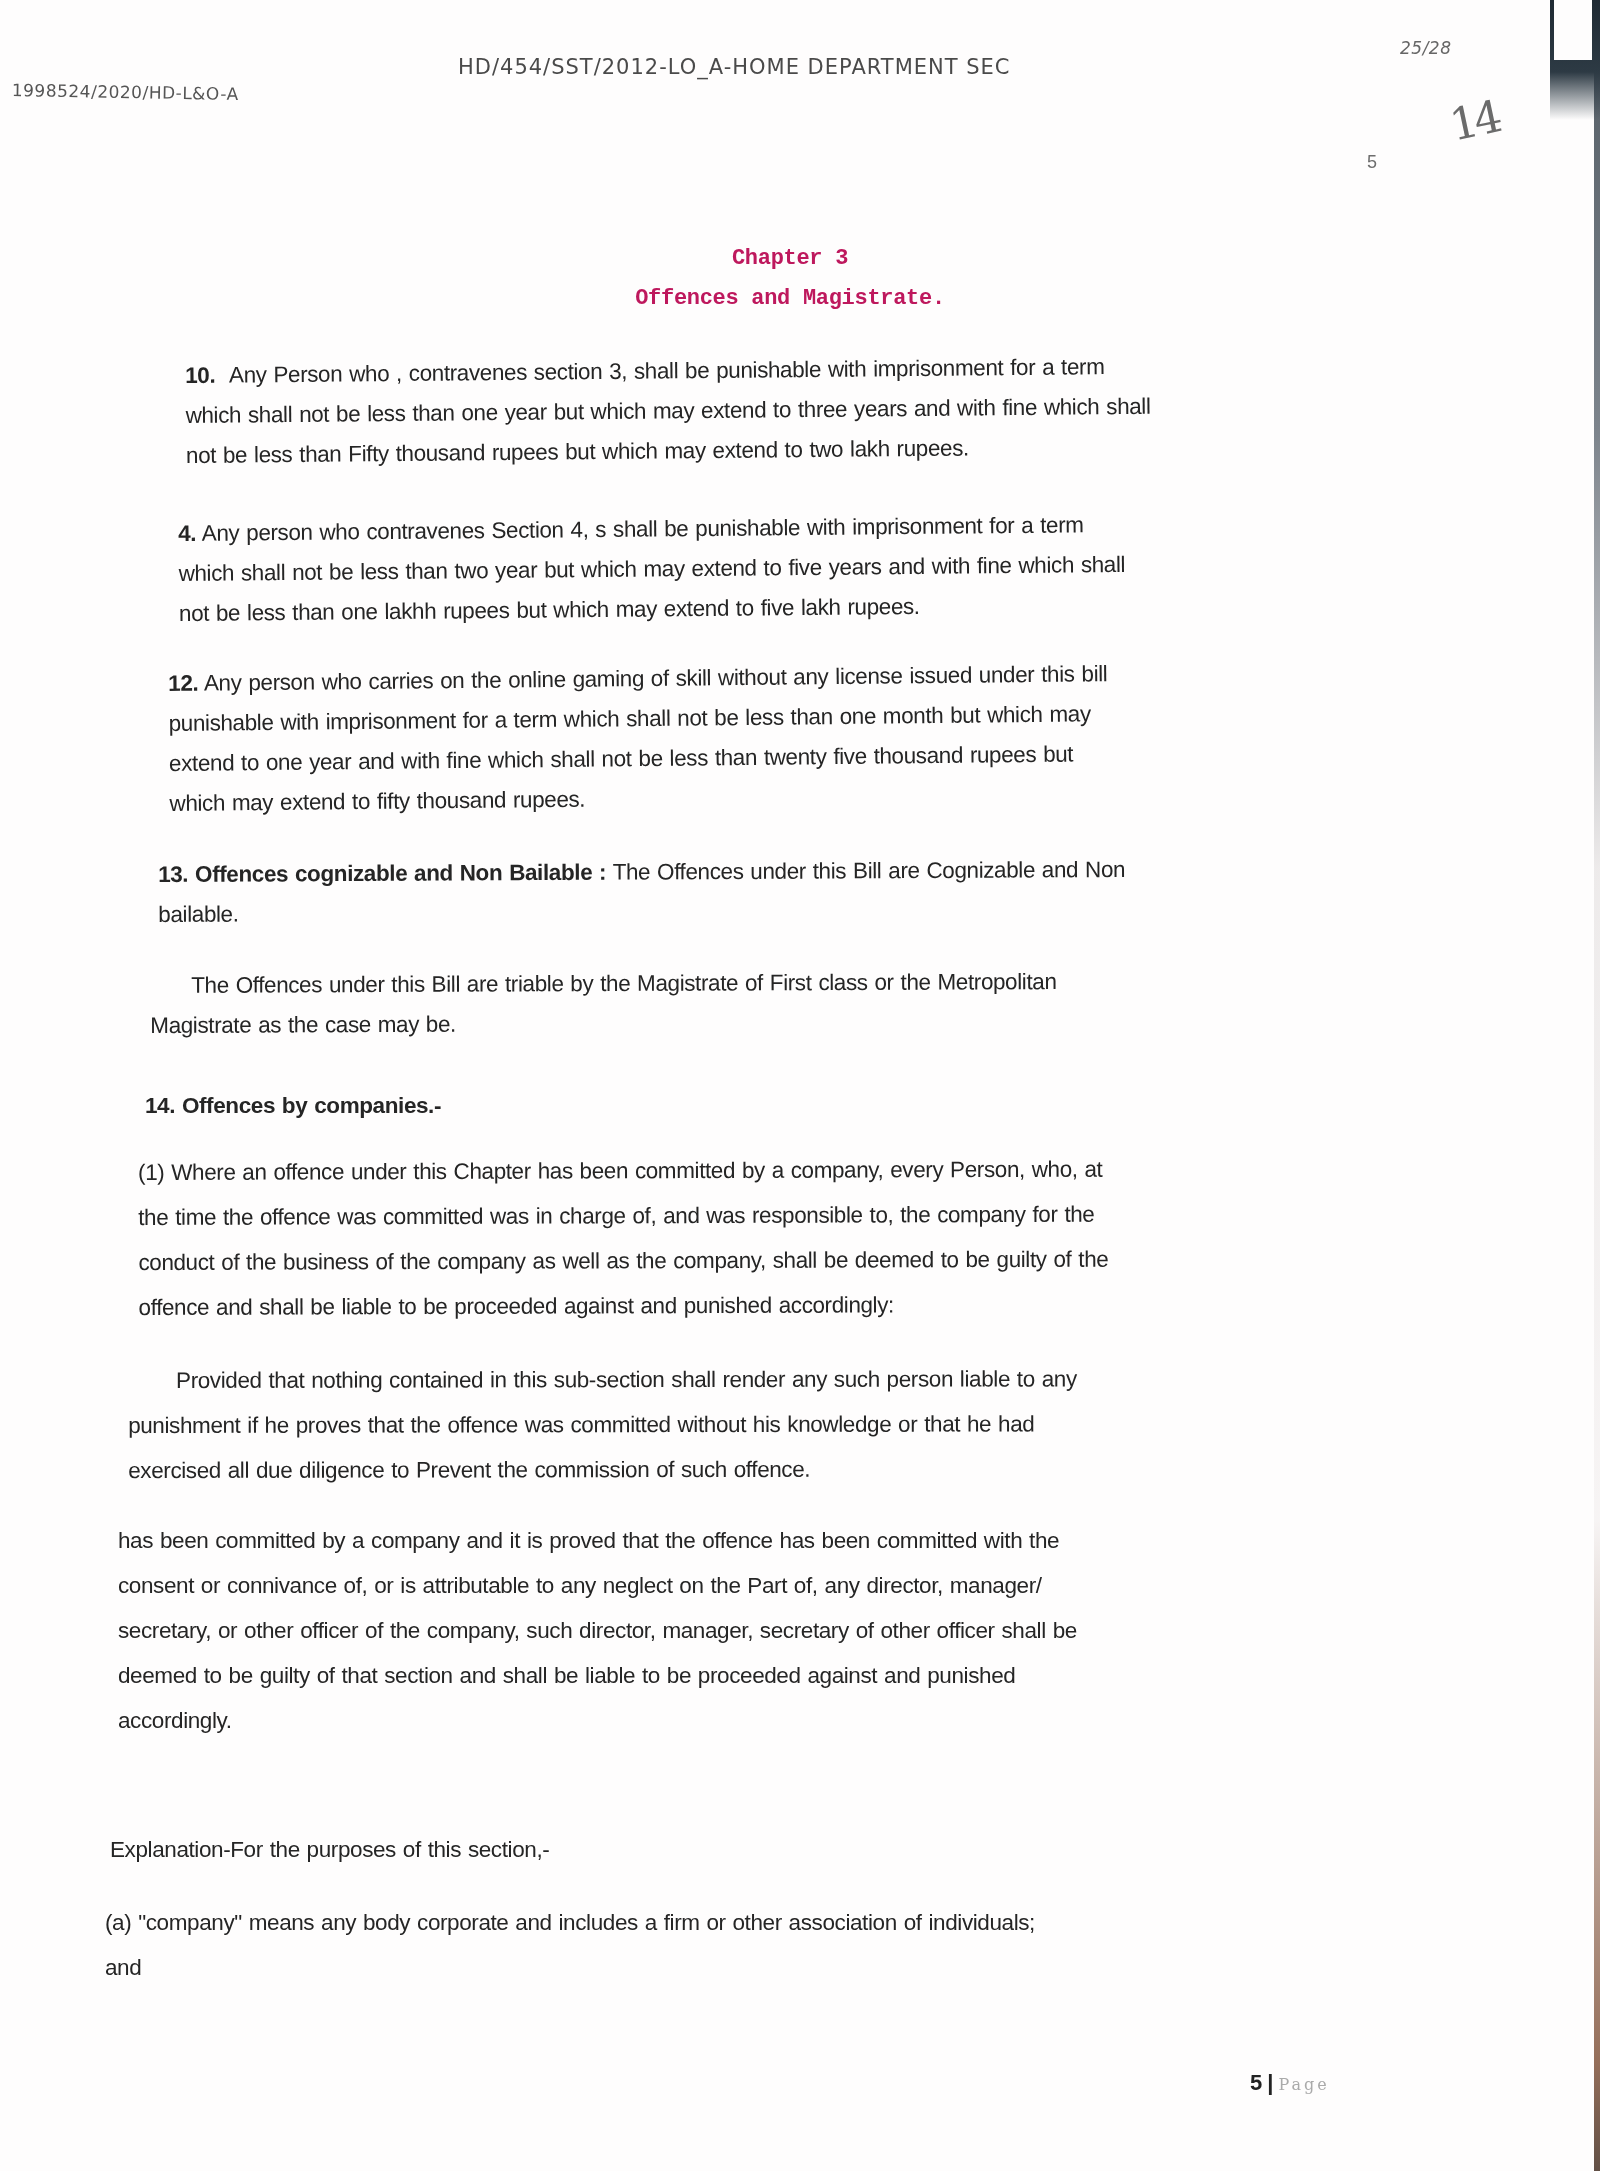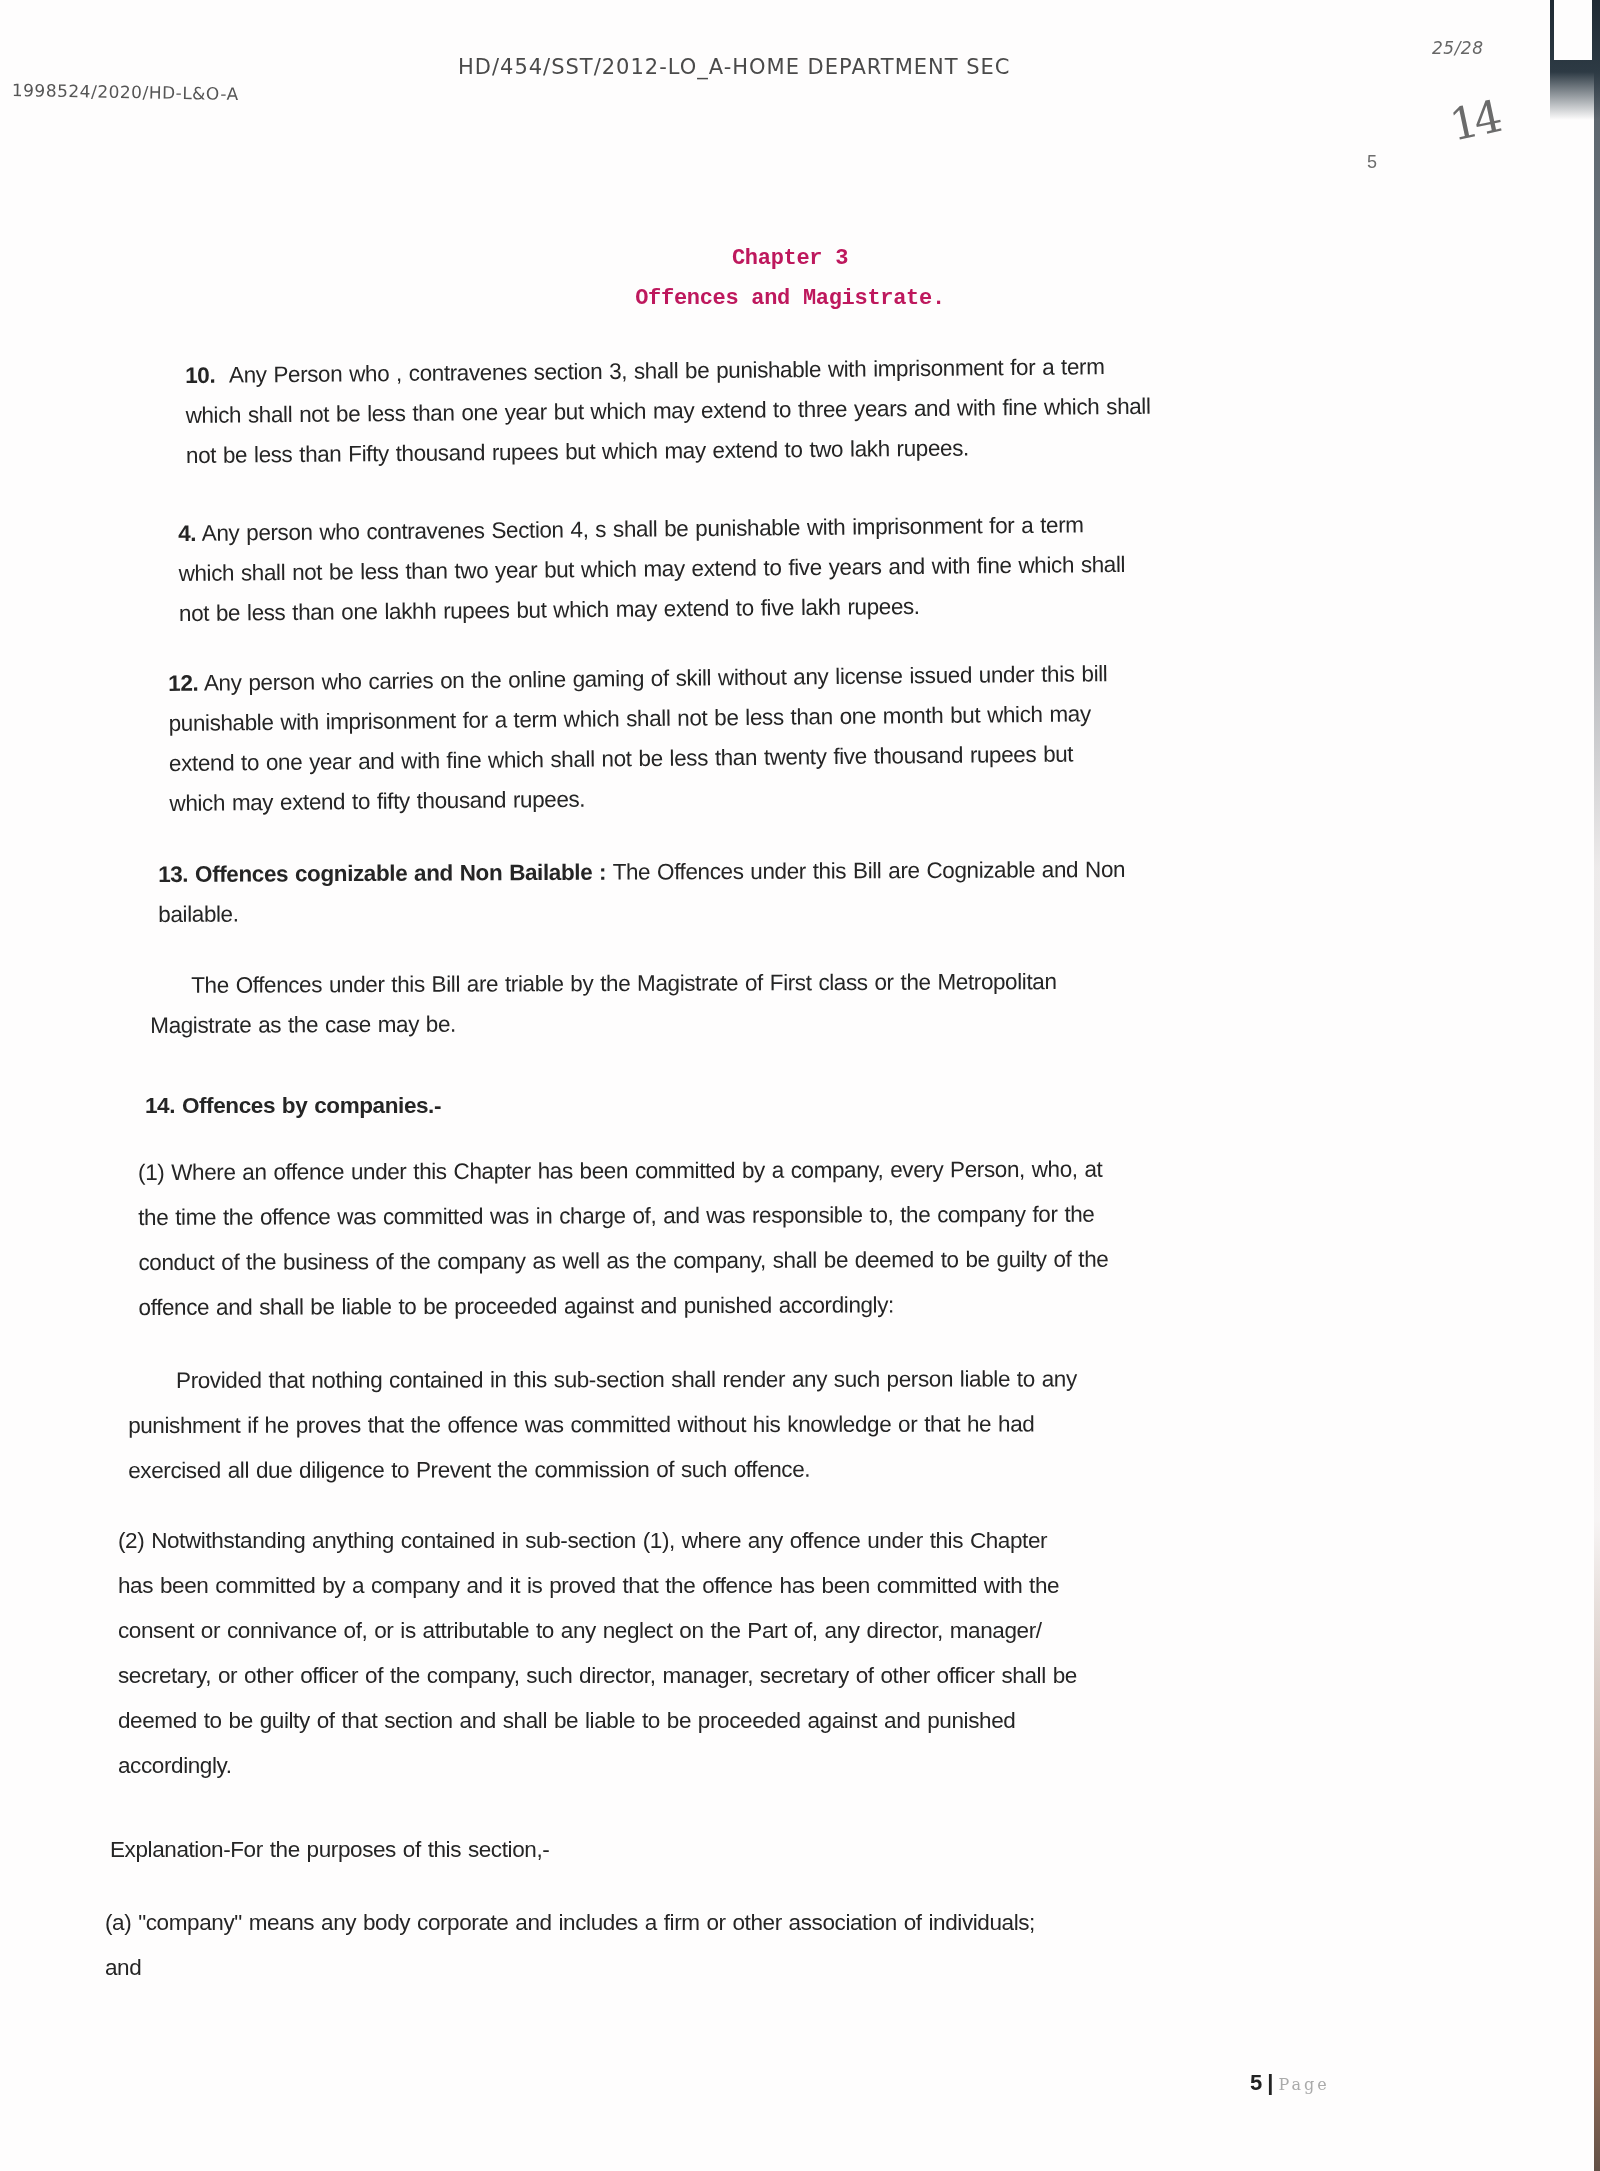--- a/index.html
+++ b/index.html
@@ -57,21 +57,21 @@
       transform: rotate(1deg);
       transform-origin: left top;
     }
     .ref-center {
       left: 458px; top: 55px;
       font-size: 21px;
       color: #4a4a4a;
       letter-spacing: 1px;
     }
     .ref-right {
-      left: 1432px; top: 38px;
+      left: 1400px; top: 38px;
       font-size: 17px;
       color: #666;
       font-style: italic;
     }
     .hand-num {
       position: absolute;
       left: 1450px; top: 95px;
       font-family: "DejaVu Serif", serif;
       font-size: 44px;
       color: #6b6b6b;
@@ -196,21 +196,20 @@
     <span class="line">offence and shall be liable to be proceeded against and punished accordingly:</span>
   </div>
 
   <div class="para p14prov">
     <span class="line">&nbsp;&nbsp;&nbsp;&nbsp;&nbsp;&nbsp;&nbsp;<span>Provided that nothing contained in this sub-section shall render any such person liable to any</span></span>
     <span class="line">punishment if he proves that the offence was committed without his knowledge or that he had</span>
     <span class="line">exercised all due diligence to Prevent the commission of such offence.</span>
   </div>
 
   <div class="para p14b">
-    <span class="line">(2) Notwithstanding anything contained in sub-section (1), where any offence under this Chapter</span>
     <span class="line">has been committed by a company and it is proved that the offence has been committed with the</span>
     <span class="line">consent or connivance of, or is attributable to any neglect on the Part of, any director, manager/</span>
     <span class="line">secretary, or other officer of the company, such director, manager, secretary of other officer shall be</span>
     <span class="line">deemed to be guilty of that section and shall be liable to be proceeded against and punished</span>
     <span class="line">accordingly.</span>
   </div>
 
   <div class="para p-expl">Explanation-For the purposes of this section,-</div>
 
   <div class="para p-a">

